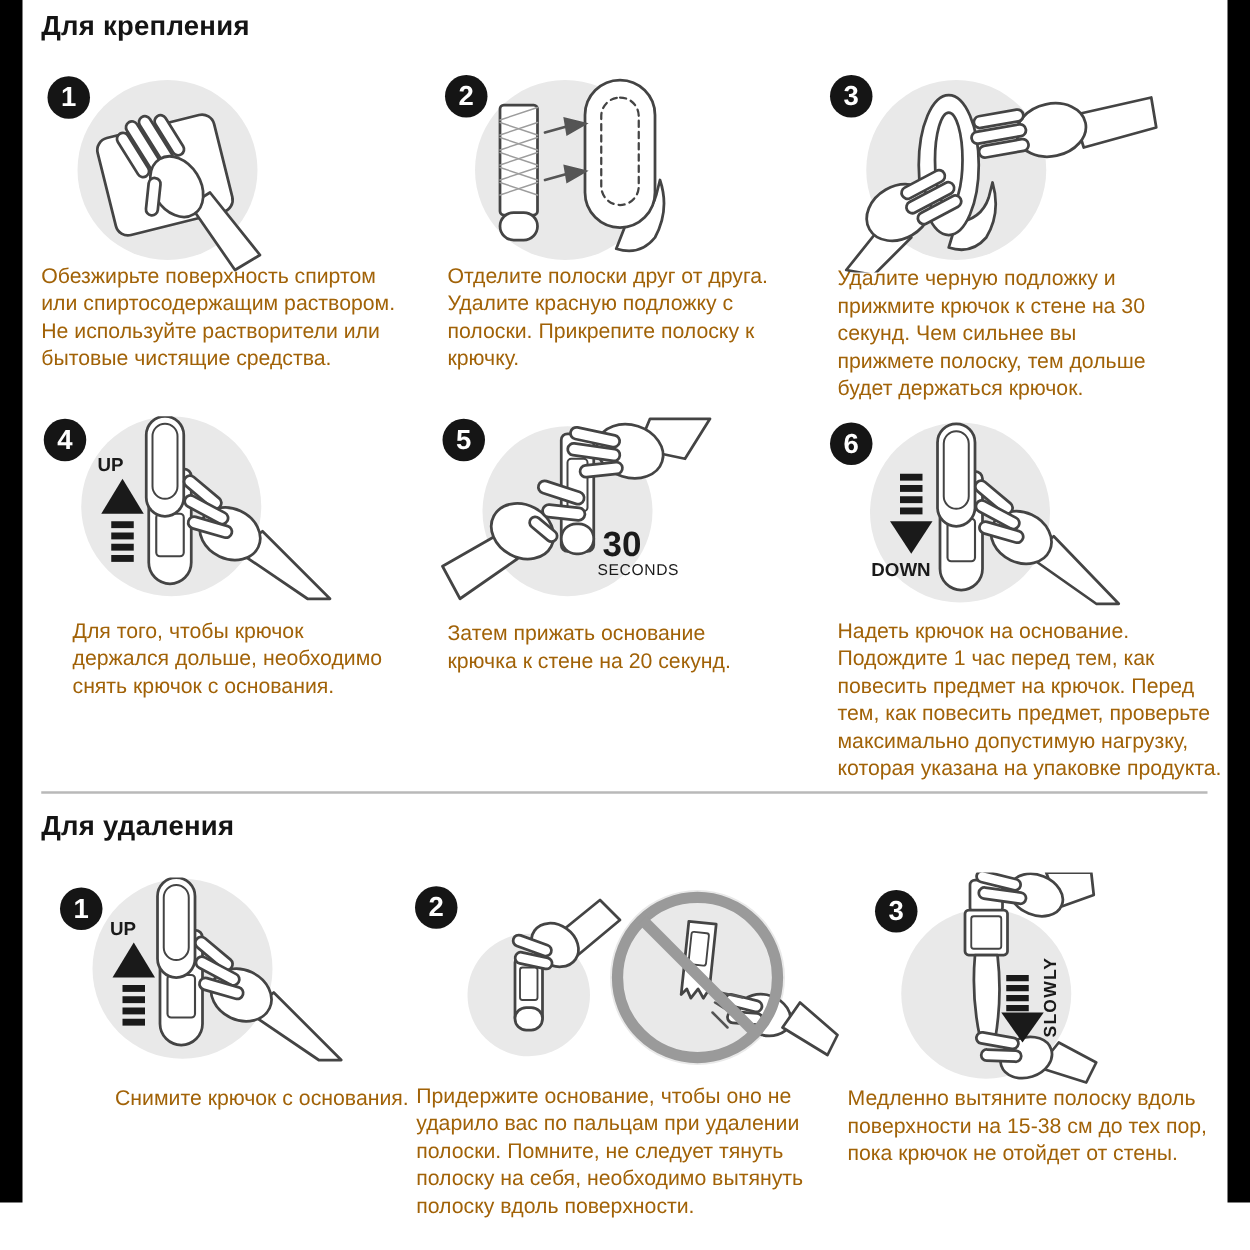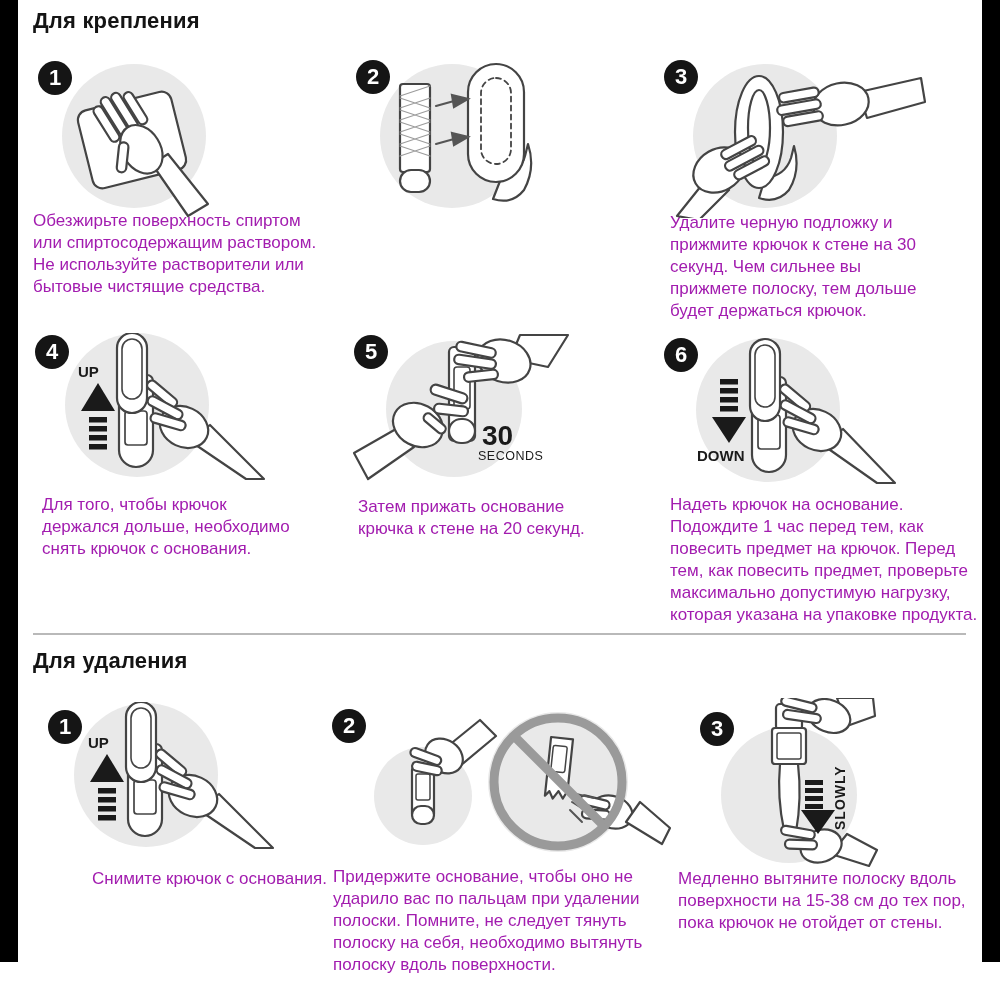--- a/index.html
+++ b/index.html
@@ -6,21 +6,21 @@
   .canvas{position:relative;width:1000px;height:1000px;background:#fff;overflow:hidden;
           font-family:"Liberation Sans","DejaVu Sans",sans-serif;color:#232323;}
   .edge-bar{position:absolute;top:0;width:18px;height:962px;background:#000;}
   .edge-bar.left{left:0;}
   .edge-bar.right{left:982px;}
   .section-title{position:absolute;font-size:22px;font-weight:700;color:#141414;letter-spacing:.2px;}
   .divider{position:absolute;left:33px;top:633px;width:933px;height:0;border-top:2px solid #b9b9b9;}
   .badge{position:absolute;width:34px;height:34px;border-radius:50%;background:#151515;color:#fff;
          font-size:22px;font-weight:700;display:flex;align-items:center;justify-content:center;z-index:3;}
   .illus{position:absolute;z-index:1;}
-  .caption{position:absolute;width:322px;font-size:17px;line-height:22px;white-space:pre-line;color:#a21caf;}
+  .caption{position:absolute;width:322px;font-size:17px;line-height:22px;white-space:pre-line;color:#a16207;}
   svg text{font-family:"Liberation Sans","DejaVu Sans",sans-serif;}
 </style>
 </head>
 <body>
 
 <div class="canvas">
 
   <div class="edge-bar left"></div>
   <div class="edge-bar right"></div>
 
@@ -62,20 +62,24 @@
       <rect x="118" y="6" width="56" height="118" rx="28"></rect>
       <rect x="131" y="20" width="30" height="86" rx="15" fill="none" stroke-dasharray="5 4" stroke-width="1.8"></rect>
     </g>
     <g stroke="#555" fill="#555" stroke-width="2.2" stroke-linecap="round">
       <line x1="86" y1="48" x2="104" y2="43"></line>
         <polygon points="102,37 118,41 104,49"></polygon>
       <line x1="86" y1="86" x2="104" y2="81"></line>
         <polygon points="102,75 118,79 104,87"></polygon>
     </g>
   </svg>
+  <div class="caption" style="left:358px;top:210px;">Отделите полоски друг от друга.
+Удалите красную подложку с
+полоски. Прикрепите полоску к
+крючку.</div>
 
   <div class="badge" style="left:664px;top:60px;">
       <span>3</span>
     </div>
   <svg class="illus" style="left:663px;top:58px;" width="300" height="160" viewBox="0 0 300 160">
     <circle cx="102" cy="78" r="72" fill="#e9e9e9"></circle>
     <g fill="#fff" stroke="#444" stroke-width="2.2" stroke-linejoin="round" stroke-linecap="round">
       <path d="M102,120 Q122,118 128,100 L131,88 Q138,112 126,132 Q114,146 96,140 Z"></path>
       <ellipse cx="96" cy="74" rx="24" ry="56"></ellipse>
       <ellipse cx="96" cy="70" rx="11" ry="38"></ellipse>
@@ -119,21 +123,21 @@
       <rect x="93" y="78" width="22" height="34" rx="3" stroke-width="1.7"></rect>
       <rect x="85" y="0" width="30" height="80" rx="15"></rect>
       <rect x="90" y="6" width="20" height="60" rx="10" fill="none" stroke-width="1.6"></rect>
       <polygon points="158,108 214,146 232,146 178,92"></polygon>
       <ellipse cx="152" cy="94" rx="25" ry="20" transform="rotate(25 152 94)"></ellipse>
       <rect x="112" y="56" width="36" height="9.5" rx="4.7" transform="rotate(40 130 61)"></rect>
       <rect x="114" y="70" width="38" height="9.5" rx="4.7" transform="rotate(28 133 75)"></rect>
       <rect x="118" y="84" width="36" height="9.5" rx="4.7" transform="rotate(16 136 89)"></rect>
     </g>
   </svg>
-  <div class="caption" style="left:42px;top:494px;">Для того, чтобы крючок
+  <div class="caption" style="left:58px;top:494px;">Для того, чтобы крючок
 держался дольше, необходимо
 снять крючок с основания.</div>
 
   <div class="badge" style="left:354px;top:335px;">
       <span>5</span>
     </div>
   <svg class="illus" style="left:352px;top:333px;" width="300" height="160" viewBox="0 0 300 160">
     <circle cx="102" cy="76" r="68" fill="#e9e9e9"></circle>
     <g fill="#fff" stroke="#444" stroke-width="2.2" stroke-linejoin="round" stroke-linecap="round">
       <rect x="97" y="14" width="26" height="94" rx="5"></rect>

